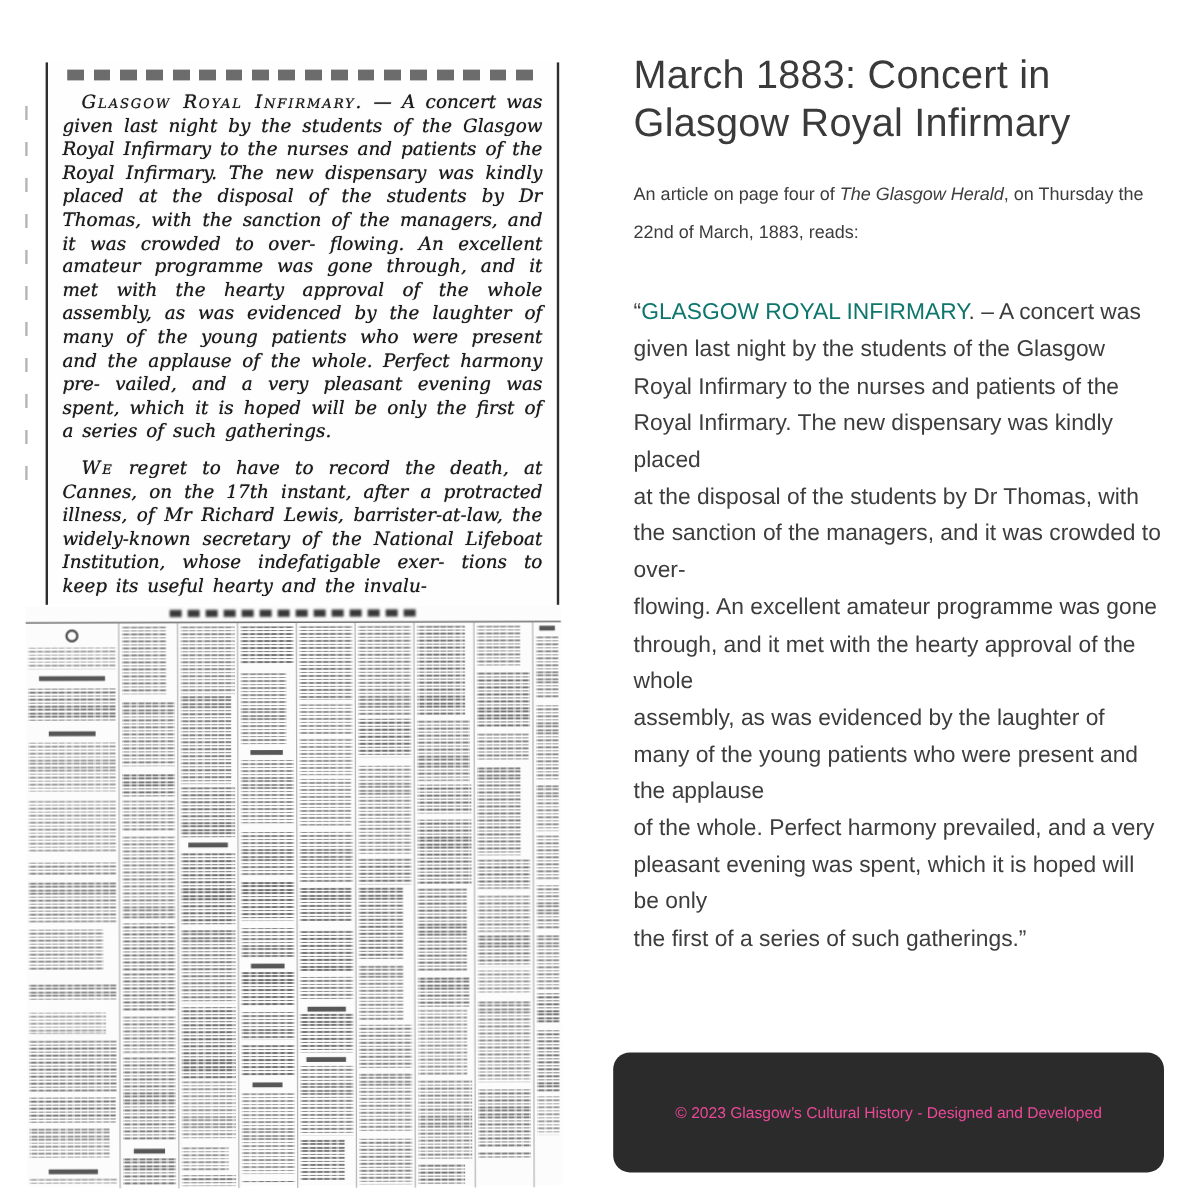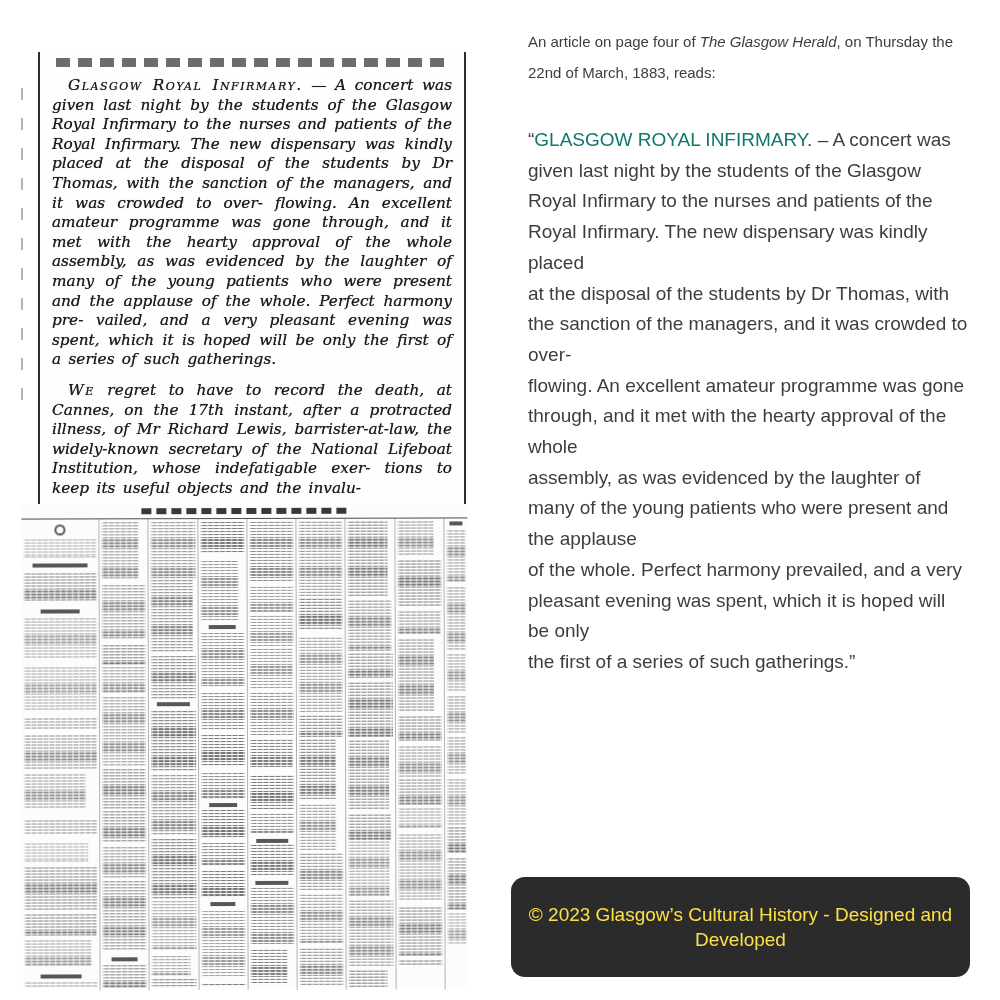--- a/index.html
+++ b/index.html
@@ -66,32 +66,32 @@
   }
   .article-intro { margin:26px 0 0 17px; width:442px; font-size:15px; line-height:31px; }
   .article-intro i { font-style:italic; }
   .article-quote { margin:37px 0 0 17px; width:442px; font-size:19px; line-height:30.7px; }
   .article-quote b { font-weight:400; color:#0f766e; }
 
   .site-footer {
     position:absolute; left:0; bottom:23px; width:459px; height:100px;
     background:#2b2b2b; border-radius:14px;
     display:flex; flex-direction:column; align-items:center; justify-content:center;
-    color:#fde047; font-size:19px; line-height:25px; text-align:center;
+    color:#ec4899; font-size:13px; line-height:25px; text-align:center;
   }
 </style>
 </head>
 <body>
 
 <div class="page">
 
   <figure class="clipping">
     <div class="degraded-line"></div>
     <p class="clip-para"><span class="sc">Glasgow Royal Infirmary.</span><span> — A concert was given last night by the students of the Glasgow Royal Infirmary to the nurses and patients of the Royal Infirmary. The new dispensary was kindly placed at the disposal of the students by Dr Thomas, with the sanction of the managers, and it was crowded to over- flowing. An excellent amateur programme was gone through, and it met with the hearty approval of the whole assembly, as was evidenced by the laughter of many of the young patients who were present and the applause of the whole. Perfect harmony pre- vailed, and a very pleasant evening was spent, which it is hoped will be only the first of a series of such gatherings.</span></p>
-    <p class="clip-para"><span class="sc">We</span><span> regret to have to record the death, at Cannes, on the 17th instant, after a protracted illness, of Mr Richard Lewis, barrister-at-law, the widely-known secretary of the National Lifeboat Institution, whose indefatigable exer- tions to keep its useful objects and the invalu-</span></p>
+    <p class="clip-para"><span class="sc">We</span><span> regret to have to record the death, at Cannes, on the 17th instant, after a protracted illness, of Mr Richard Lewis, barrister-at-law, the widely-known secretary of the National Lifeboat Institution, whose indefatigable exer- tions to keep its useful hearty and the invalu-</span></p>
   </figure>
 
   <figure class="page-scan">
     <div class="scan-head">
       <div class="scan-masthead"></div>
     </div>
     <div class="scan-cols" id="scanCols">
         <div class="scol" style="width: 80px;">
           <div class="logo-ring"></div>
           <div class="tblock" style="height: 17.5668px; margin-bottom: 6.62962px; opacity: 0.557699;"></div>
@@ -211,20 +211,21 @@
           <div class="tblock" style="height: 37.1234px; margin-bottom: 4.8106px; opacity: 0.708343;"></div>
           <div class="tblock" style="height: 45.0628px; margin-bottom: 3.15309px; opacity: 0.687109;"></div>
           <div class="tblock" style="height: 25.6236px; margin-bottom: 5.60139px; opacity: 0.887167;"></div>
           <div class="tblock" style="height: 51.132px; margin-bottom: 4.30919px; opacity: 0.845372;"></div>
           <div class="tblock" style="height: 31.4037px; margin-bottom: 6.60788px; opacity: 0.622206;"></div>
         </div>
       </div>
   </figure>
 
   <div class="right-col">
+    <h1 class="article-title">March 1883: Concert in Glasgow Royal Infirmary</h1>
 
     <p class="article-intro"><span>An article on page four of </span><i>The Glasgow Herald</i><span>, on Thursday the 22nd of March, 1883, reads:</span></p>
 
     <p class="article-quote">“<b>GLASGOW ROYAL INFIRMARY</b>. – A concert was given last night by the students of the Glasgow<br>Royal Infirmary to the nurses and patients of the Royal Infirmary. The new dispensary was kindly placed<br>at the disposal of the students by Dr Thomas, with the sanction of the managers, and it was crowded to over-<br>flowing. An excellent amateur programme was gone through, and it met with the hearty approval of the whole<br>assembly, as was evidenced by the laughter of many of the young patients who were present and the applause<br>of the whole. Perfect harmony prevailed, and a very pleasant evening was spent, which it is hoped will be only<br>the first of a series of such gatherings.”</p>
 
     <footer class="site-footer">
       <span>© 2023 Glasgow’s Cultural History - Designed and Developed</span>
     </footer>
   </div>
 

